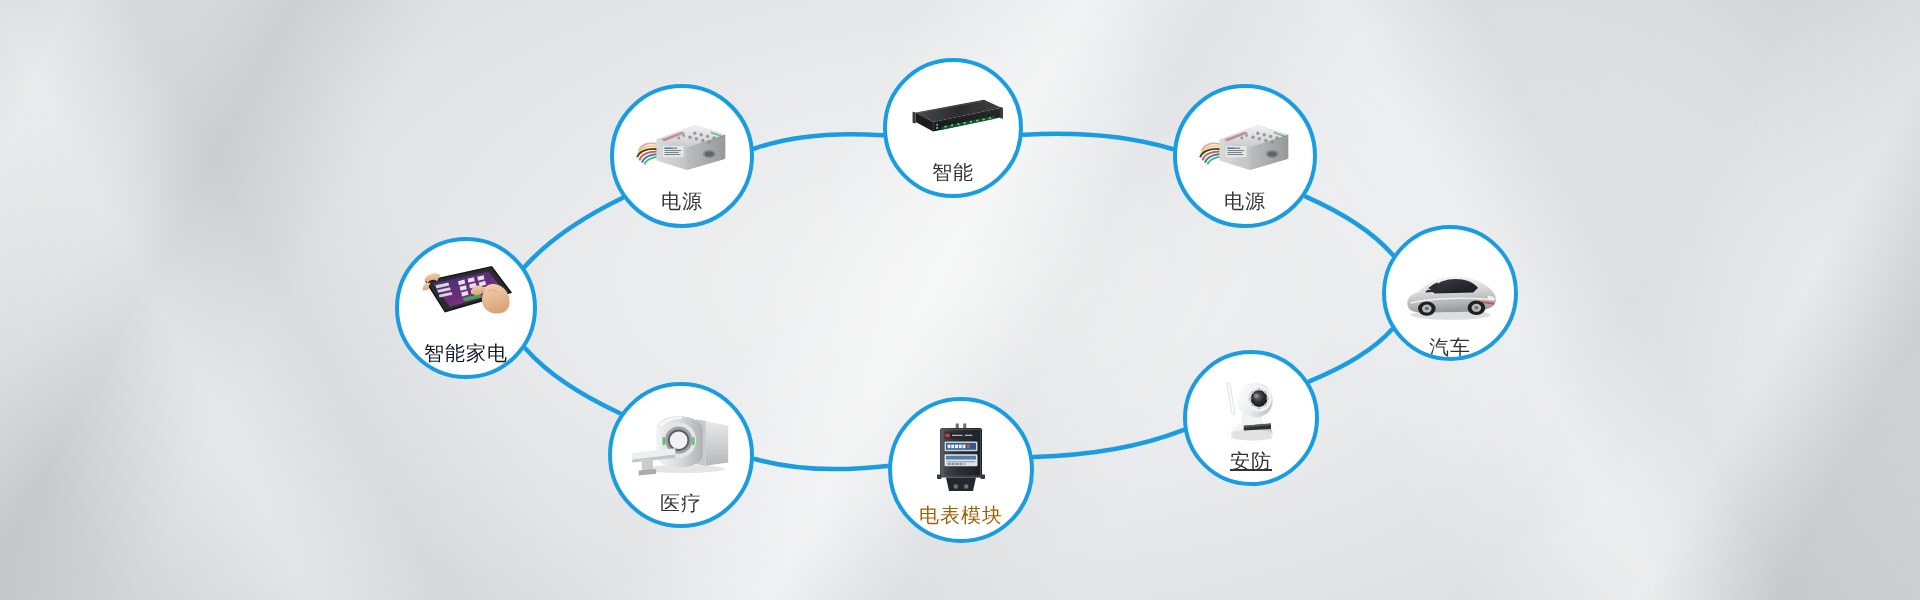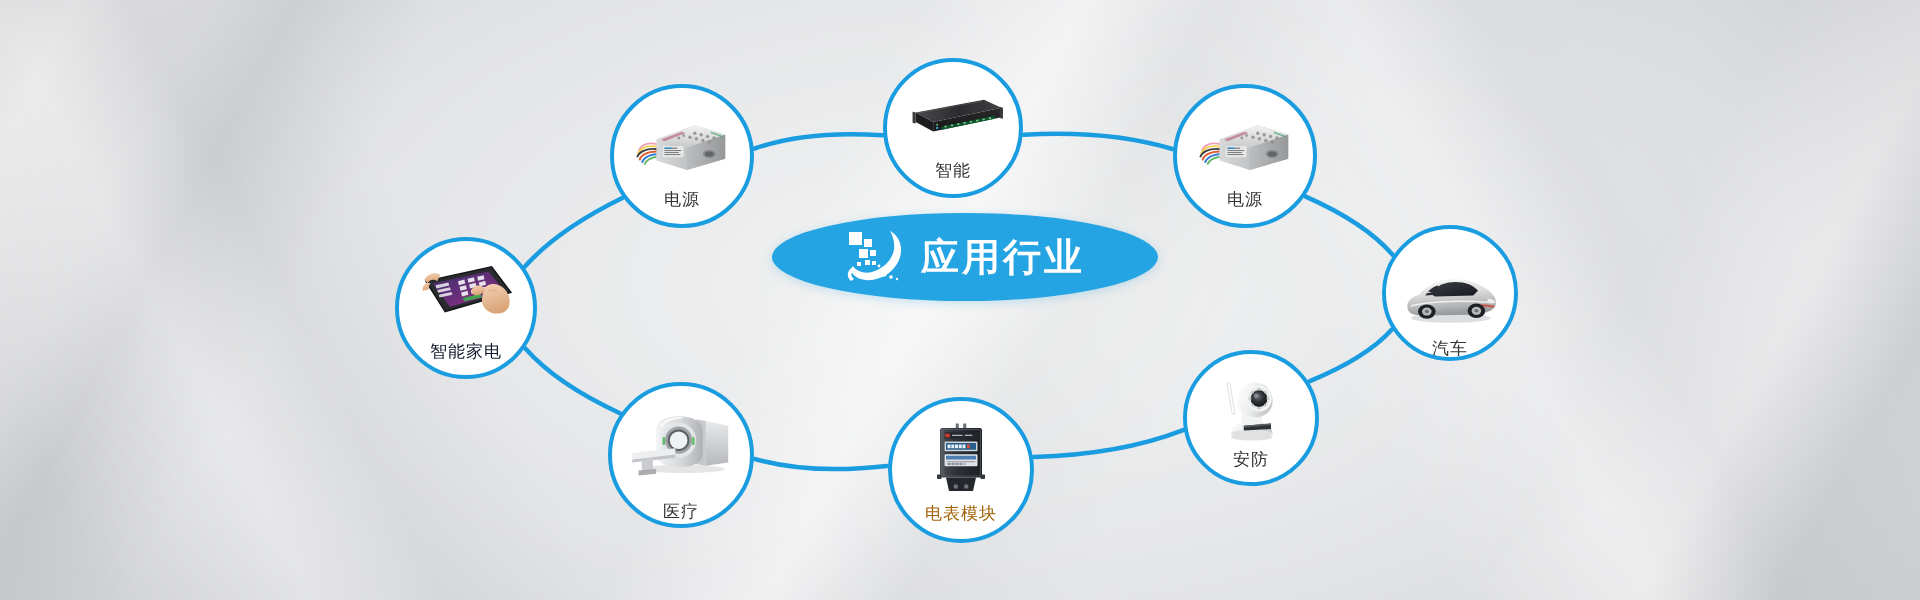--- a/index.html
+++ b/index.html
@@ -94,21 +94,21 @@
   }
   .node-art {
     position: relative;
     width: 100%;
     flex: 0 0 auto;
     display: flex;
     align-items: center;
     justify-content: center;
   }
   .node-label {
-    font-size: 17px;
+    font-size: 20px;
     color: #333333;
     letter-spacing: 1px;
     line-height: 1;
     white-space: nowrap;
     font-family: "DejaVu Sans", "Liberation Sans", sans-serif;
   }
 
   
   #center-badge {
     position: absolute;
@@ -416,21 +416,21 @@
       <circle cx="55" cy="44" r="1.7"></circle>
               <circle cx="47" cy="40" r="1.7"></circle>
       <circle cx="44" cy="32" r="1.7"></circle>
               <circle cx="47" cy="24" r="1.7"></circle>
     </g>
 
     <path d="M36 66 L 70 63 L 70 70 L 36 72 Z" fill="#2e3033"></path>
     <path d="M36 66 L 70 63 L 70 65 L 36 68 Z" fill="#5b5e62"></path>
   </svg>
 </div>
-        <div class="node-label" style="color: rgb(51, 51, 51); margin-top: 6.8px;">安防</div>
+        <div class="node-label" style="color: rgb(51, 51, 51); margin-top: 6.8px; text-decoration: underline;">安防</div>
       </div>
       <div class="node" style="left: 888px; top: 397px; width: 146px; height: 146px; border-color: rgb(26, 157, 224); background: rgb(255, 255, 255);">
         <div class="node-art" style="height: 76.65px; margin-top: 20.44px;">
   <svg viewBox="0 0 80 100" width="60" height="75">
     <defs>
       <linearGradient id="mtBody" x1="0" y1="0" x2="1" y2="0">
         <stop offset="0" stop-color="#4b4f57"></stop>
                 <stop offset="0.35" stop-color="#2f333a"></stop>
         <stop offset="1" stop-color="#1b1e23"></stop>
       </linearGradient>
@@ -517,21 +517,21 @@
 
     <polygon points="4,50 58,44 58,52 4,58" fill="#eceeef"></polygon>
     <polygon points="4,58 58,52 58,56 4,62" fill="#c2c4c7"></polygon>
 
     <polygon points="16,58 30,56 30,72 16,74" fill="#cacccf"></polygon>
     <polygon points="12,72 34,70 34,76 12,78" fill="#a9abae"></polygon>
 
     <path d="M40 16 C 46 9, 56 6, 66 6" stroke="#ffffff" stroke-width="2.5" fill="none" opacity="0.8"></path>
   </svg>
 </div>
-        <div class="node-label" style="color: rgb(51, 51, 51); margin-top: 20px;">医疗</div>
+        <div class="node-label" style="color: rgb(51, 51, 51); margin-top: 10px;">医疗</div>
       </div>
       <div class="node" style="left: 395px; top: 237px; width: 142px; height: 142px; border-color: rgb(26, 157, 224); background: rgb(255, 255, 255);">
         <div class="node-art" style="height: 74.55px; margin-top: 19.88px;">
   <svg viewBox="0 0 120 90" width="96" height="72">
     <defs>
       <linearGradient id="tbScreen" x1="0" y1="0" x2="1" y2="1">
         <stop offset="0" stop-color="#3a2f6e"></stop>
                 <stop offset="0.55" stop-color="#6b2f7a"></stop>
         <stop offset="1" stop-color="#b03a86"></stop>
       </linearGradient>
@@ -574,36 +574,14 @@
              C 80 42, 82 34, 86 30 Z" fill="url(#tbSkin)"></path>
     <path d="M84 33 C 80 29, 74 28, 70 31 C 66 34, 66 39, 70 41
              C 74 43, 80 40, 84 36 Z" fill="url(#tbSkin)"></path>
     <path d="M88 36 C 92 34, 97 35, 99 38" stroke="#c9906a" stroke-width="1.2" fill="none" opacity="0.6"></path>
   </svg>
 </div>
         <div class="node-label" style="color: #0f172a; margin-top: 7.1px;">智能家电</div>
       </div>
     </div>
 
-  <div id="center-badge" style="background: rgb(37, 164, 227);">
-    <svg id="badge-logo" viewBox="0 0 62 58">
-
-      <rect x="4" y="4" width="13" height="13" fill="#ffffff"></rect>
-      <rect x="19" y="11" width="8" height="8" fill="#ffffff"></rect>
-      <rect x="14" y="21" width="9" height="9" fill="#ffffff"></rect>
-      <rect x="25" y="22" width="6" height="6" fill="#ffffff"></rect>
-      <rect x="20" y="32" width="5" height="5" fill="#ffffff"></rect>
-      <rect x="27" y="33" width="4" height="4" fill="#ffffff"></rect>
-      <rect x="12" y="34" width="4" height="4" fill="#ffffff"></rect>
-
-      <path d="M45 3 C 58 10, 60 27, 49 40 C 40 51, 24 55, 13 50 C 7 47, 5 42, 8 38
-               C 11 43, 19 46, 27 44 C 38 41, 47 32, 49 22 C 50 15, 48 8, 45 3 Z" fill="#ffffff"></path>
-      <path d="M10 42 C 6 44, 5 48, 9 51 L 6 53 C 1 49, 2 42, 8 39 Z" fill="#ffffff"></path>
-
-      <circle cx="39" cy="46" r="2.6" fill="#ffffff"></circle>
-      <circle cx="46" cy="49" r="1.8" fill="#ffffff"></circle>
-      <circle cx="52" cy="51" r="1.2" fill="#ffffff"></circle>
-      <circle cx="34" cy="38" r="1.4" fill="#ffffff"></circle>
-    </svg>
-    <span id="badge-text">应用行业</span>
-  </div>
 
 </div>
 
 </body></html>

